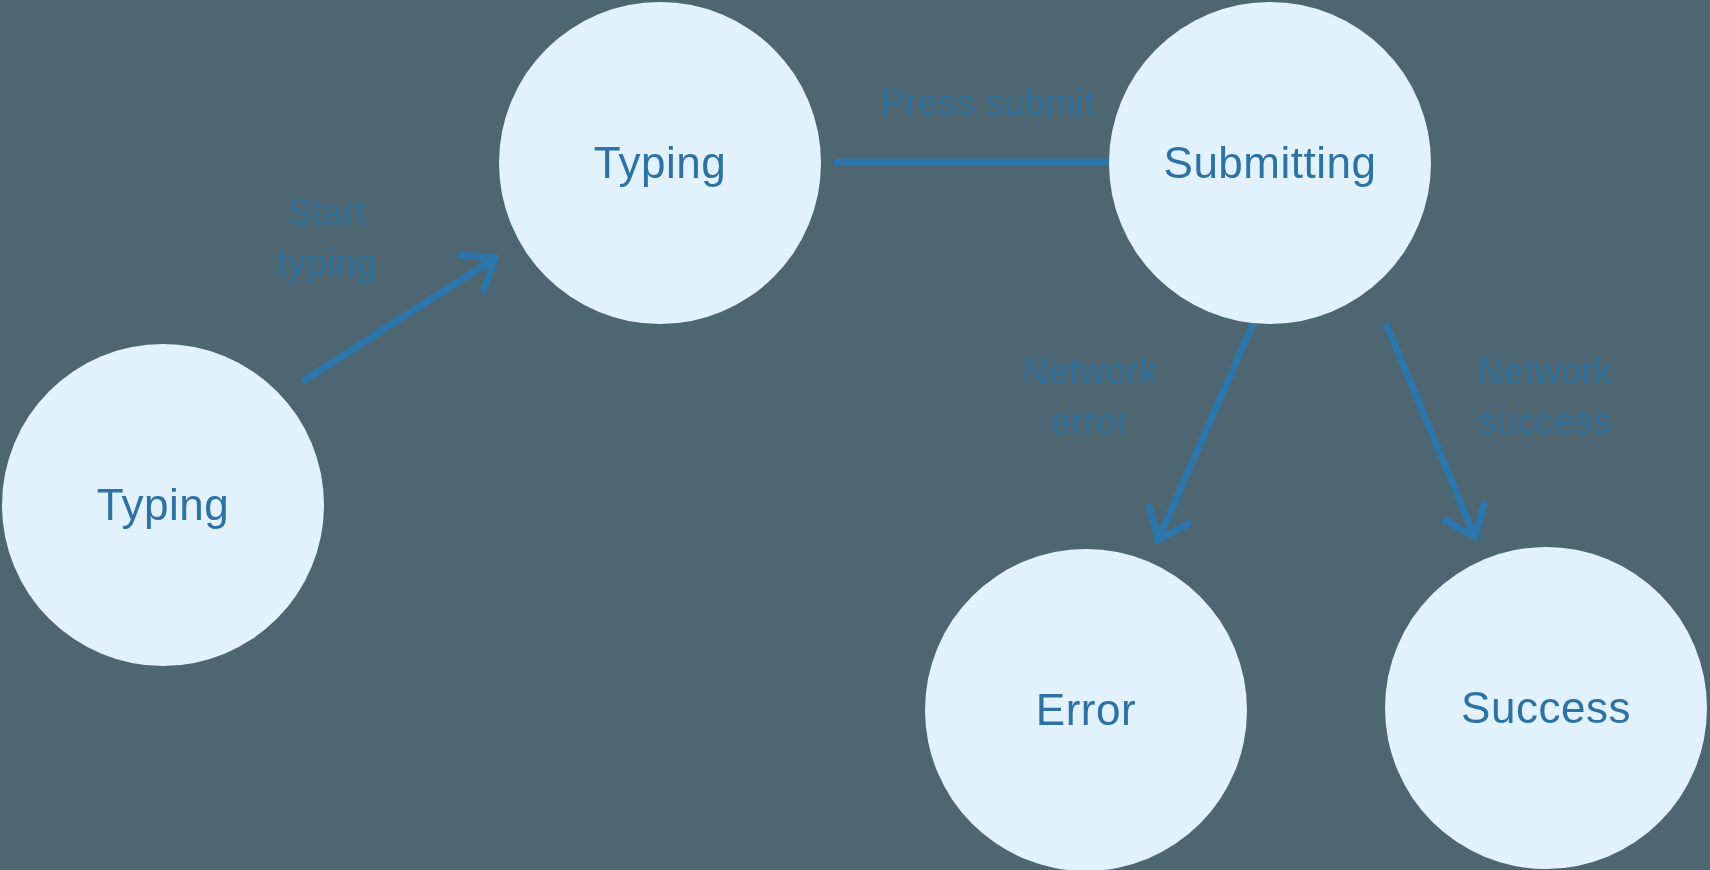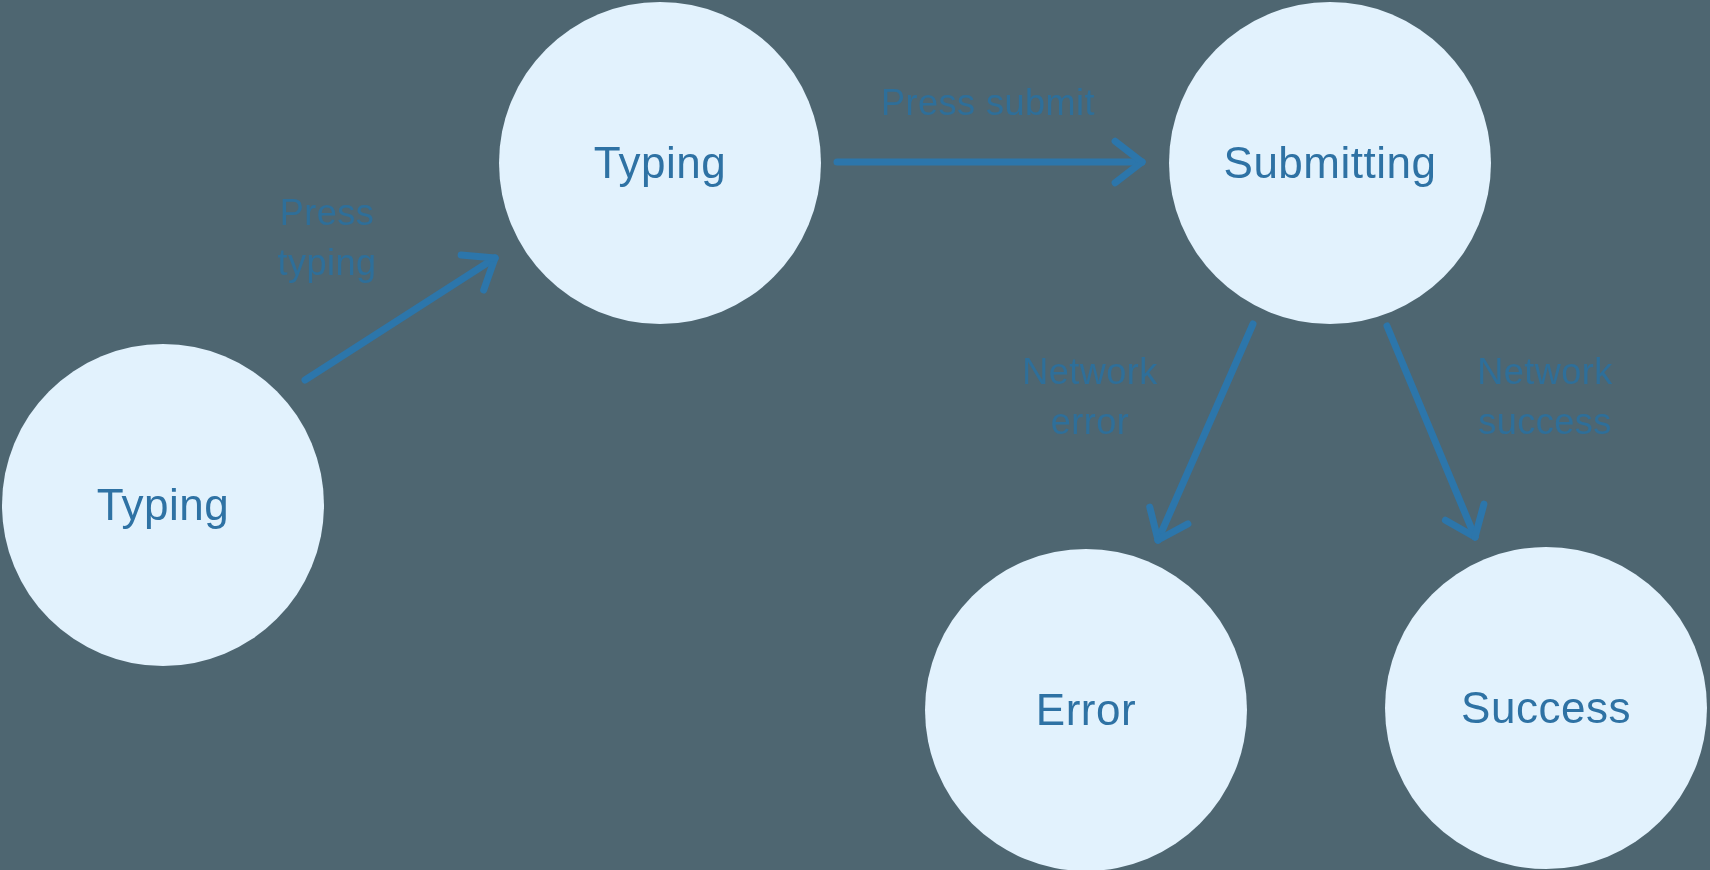--- a/index.html
+++ b/index.html
@@ -63,31 +63,31 @@
       <line x1="1475" y1="537" x2="1445.4212527897605" y2="520.234031090547" stroke="#2c76ab" stroke-width="7" stroke-linecap="round"></line>
       <line x1="1475" y1="537" x2="1483.900728302488" y2="504.1857190283668" stroke="#2c76ab" stroke-width="7" stroke-linecap="round"></line>
     </svg>
 
 <div class="node" style="left: 2px; top: 344px; width: 322px; height: 322px; background: rgb(226, 242, 253);">
       <span class="node-label" style="color: rgb(46, 114, 164);">Typing</span>
     </div>
     <div class="node" style="left: 499px; top: 2px; width: 322px; height: 322px; background: rgb(226, 242, 253);">
       <span class="node-label" style="color: rgb(46, 114, 164);">Typing</span>
     </div>
-    <div class="node" style="left: 1169px; top: 2px; width: 322px; height: 322px; background: rgb(226, 242, 253);">
+    <div class="node" style="left: 1109px; top: 2px; width: 322px; height: 322px; background: rgb(226, 242, 253);">
       <span class="node-label" style="color: rgb(46, 114, 164);">Submitting</span>
     </div>
     <div class="node" style="left: 925px; top: 549px; width: 322px; height: 322px; background: rgb(226, 242, 253);">
       <span class="node-label" style="color: rgb(46, 114, 164);">Error</span>
     </div>
     <div class="node" style="left: 1385px; top: 547px; width: 322px; height: 322px; background: rgb(226, 242, 253);">
       <span class="node-label" style="color: rgb(46, 114, 164);">Success</span>
     </div>
     <div class="edge-label" style="left: 327px; top: 238px; color: rgb(46, 111, 154);">
-      <div>Press</div>
+      <div>Start</div>
       <div>typing</div>
     </div>
     <div class="edge-label" style="left: 988px; top: 87px; color: rgb(46, 111, 154); margin-top: 16px;">
       <div>Press submit</div>
     </div>
     <div class="edge-label" style="left: 1090px; top: 397px; color: rgb(46, 111, 154);">
       <div>Network</div>
       <div>error</div>
     </div>
     <div class="edge-label" style="left: 1545px; top: 397px; color: rgb(46, 111, 154);">

